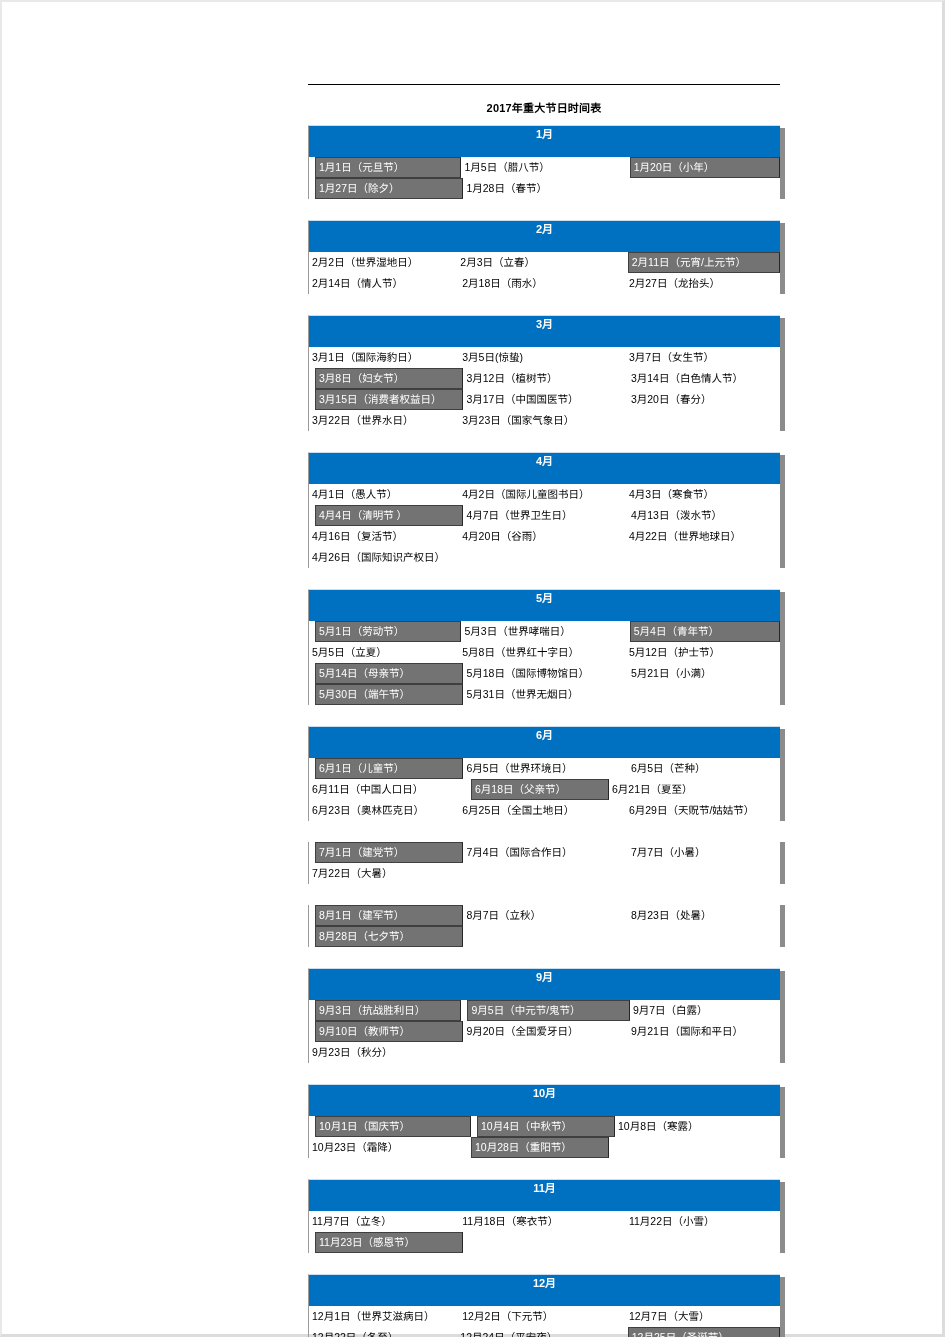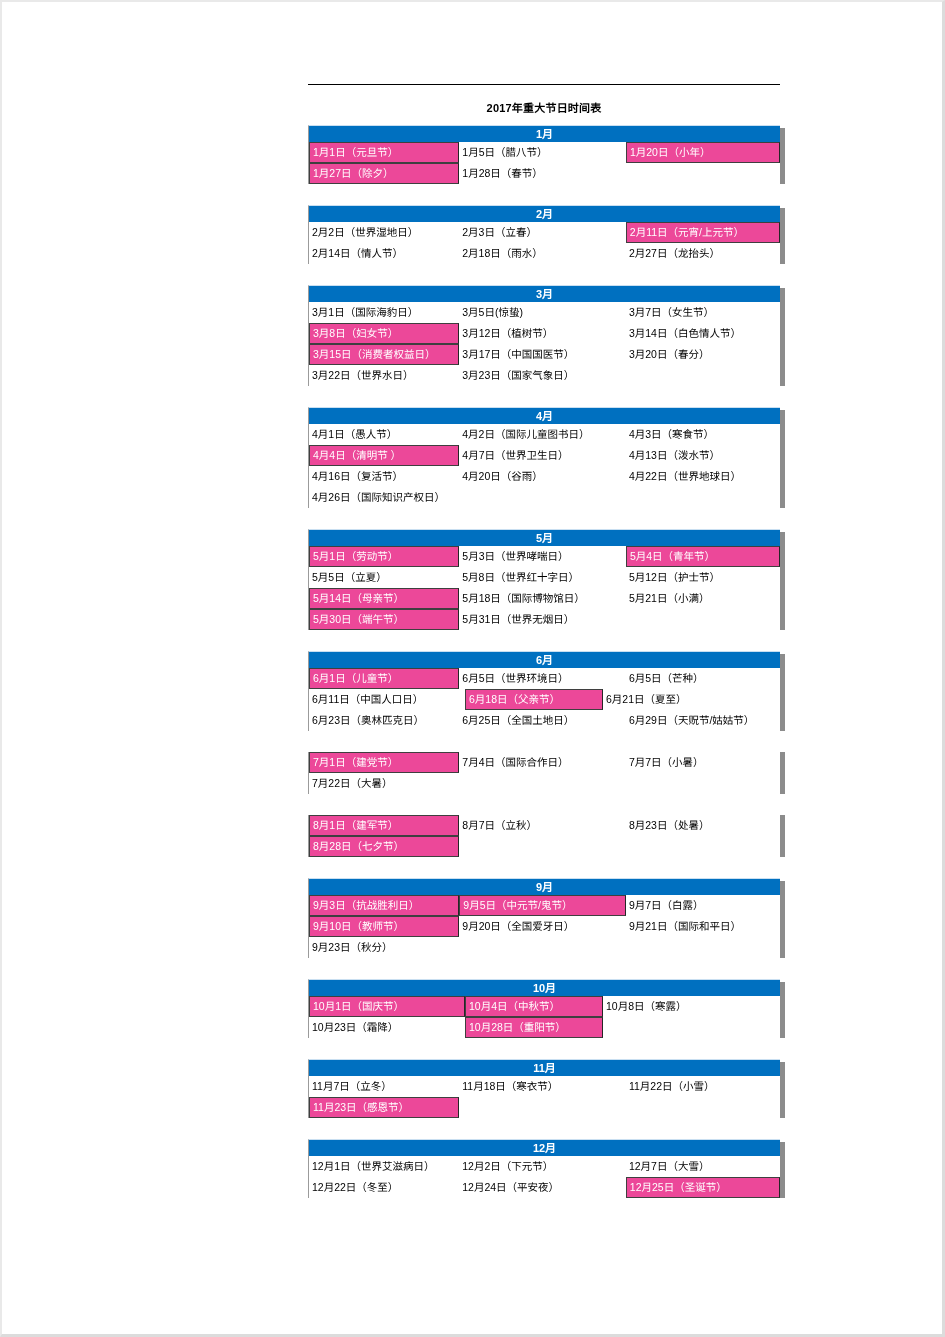--- a/index.html
+++ b/index.html
@@ -56,21 +56,21 @@
     margin-bottom: 21px;
     position: relative;
   }
 
   .month-header {
     background: #0070c0;
     color: #ffffff;
     font-size: 11px;
     font-weight: bold;
     text-align: center;
-    height: 17px;
+    height: 32px;
     line-height: 17px;
     border-left: 1px solid #9b9b9b;
     border-top: 1px solid #c9dff1;
     box-sizing: border-box;
     position: relative;
   }
   
   .month-header::after,
   .rows::after {
     content: "";
@@ -102,25 +102,26 @@
     white-space: nowrap;
     overflow: visible;
     position: relative;
   }
   .c1 { width: 156px; }
   .c2 { width: 173px; }
   .c3 { width: 160px; }
 
   
   .cell.hl {
-    background: #ec4899;
+    background: #737373;
     color: #ffffff;
     border: 1px solid #3f3f3f;
     border-right-color: #262626;
     line-height: 19px;
+    margin-left: 6px;
   }
   
   .cell.hl.narrow {
     width: 138px;
   }
   .cell.empty { background: transparent; }
 </style>
 </head>
 <body>
 

